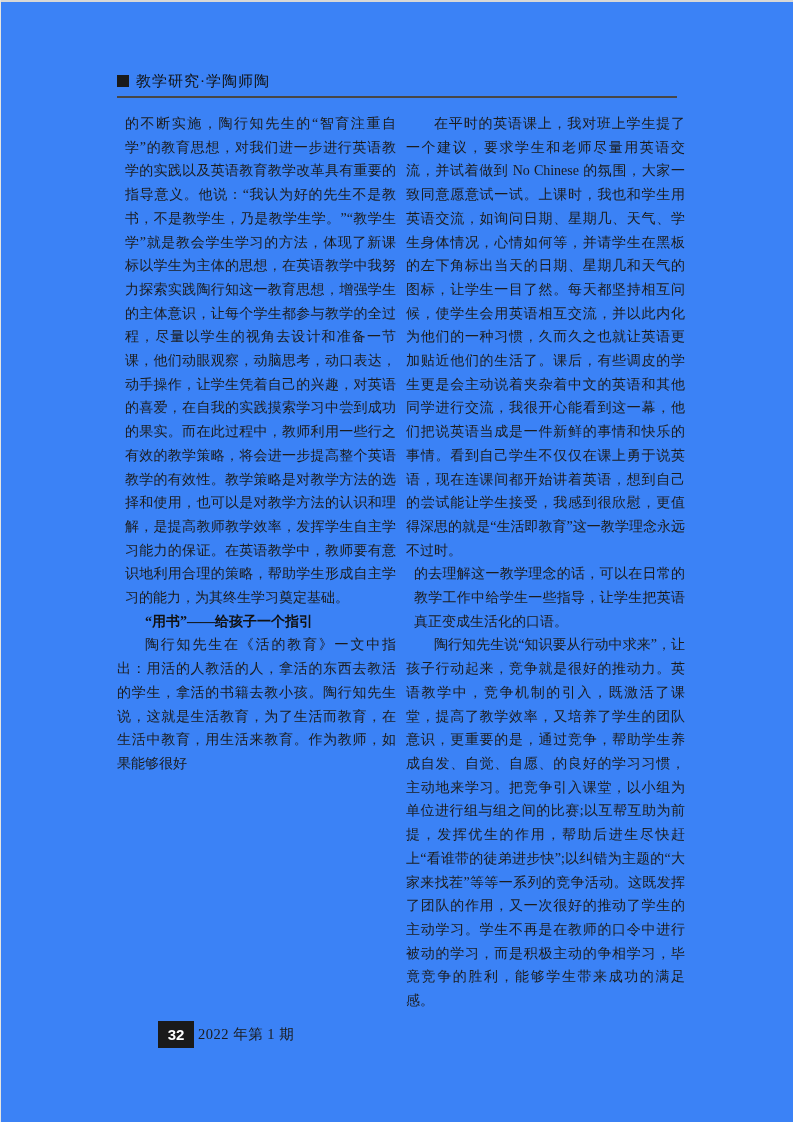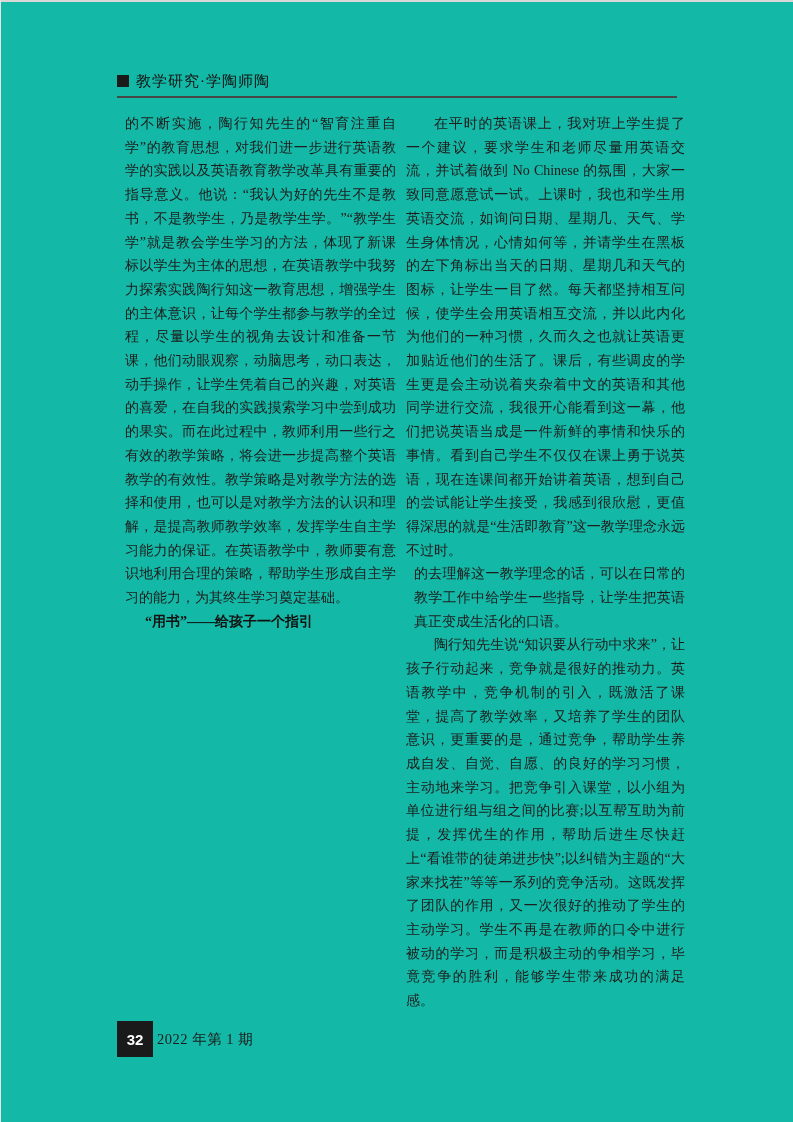--- a/index.html
+++ b/index.html
@@ -4,21 +4,21 @@
 <style>
   html, body {
     margin: 0;
     padding: 0;
     background: #ffffff;
   }
   .page {
     position: relative;
     width: 793px;
     height: 1122px;
-    background: #14b8a6;
+    background: #3b82f6;
     overflow: hidden;
     font-family: "Liberation Serif", "DejaVu Serif", serif;
     color: #1b1b1b;
   }
   .edge-top {
     position: absolute;
     top: 0; left: 0; right: 0;
     height: 2px;
     background: #d8d8d6;
   }
@@ -86,29 +86,30 @@
   }
   .footer {
     position: absolute;
     left: 117px;
     top: 1021px;
     display: flex;
     align-items: center;
   }
   .pagebox {
     width: 36px;
-    height: 36px;
+    height: 27px;
     background: #1a1a1a;
     color: #ffffff;
     font-weight: bold;
     font-size: 15px;
     display: flex;
     align-items: center;
     justify-content: center;
     font-family: "Liberation Sans", "DejaVu Sans", sans-serif;
+    margin-left: 41px;
   }
   .issue {
     margin-left: 4px;
     font-size: 14.5px;
     color: #1b1b1b;
     letter-spacing: 0.5px;
   }
 </style>
 </head>
 <body>
@@ -121,20 +122,21 @@
     <span class="sq"></span>
     <span>教学研究·学陶师陶</span>
   </div>
 
   <div class="rule"></div>
 
   <div class="columns">
     <div class="col">
         <div class="para no-indent">的不断实施，陶行知先生的“智育注重自学”的教育思想，对我们进一步进行英语教学的实践以及英语教育教学改革具有重要的指导意义。他说：“我认为好的先生不是教书，不是教学生，乃是教学生学。”“教学生学”就是教会学生学习的方法，体现了新课标以学生为主体的思想，在英语教学中我努力探索实践陶行知这一教育思想，增强学生的主体意识，让每个学生都参与教学的全过程，尽量以学生的视角去设计和准备一节课，他们动眼观察，动脑思考，动口表达，动手操作，让学生凭着自己的兴趣，对英语的喜爱，在自我的实践摸索学习中尝到成功的果实。而在此过程中，教师利用一些行之有效的教学策略，将会进一步提高整个英语教学的有效性。教学策略是对教学方法的选择和使用，也可以是对教学方法的认识和理解，是提高教师教学效率，发挥学生自主学习能力的保证。在英语教学中，教师要有意识地利用合理的策略，帮助学生形成自主学习的能力，为其终生学习奠定基础。</div>
         <div class="heading">“用书”——给孩子一个指引</div>
+        <div class="para">陶行知先生在《活的教育》一文中指出：用活的人教活的人，拿活的东西去教活的学生，拿活的书籍去教小孩。陶行知先生说，这就是生活教育，为了生活而教育，在生活中教育，用生活来教育。作为教师，如果能够很好</div>
       </div>
     <div class="col">
         <div class="para">在平时的英语课上，我对班上学生提了一个建议，要求学生和老师尽量用英语交流，并试着做到 No Chinese 的氛围，大家一致同意愿意试一试。上课时，我也和学生用英语交流，如询问日期、星期几、天气、学生身体情况，心情如何等，并请学生在黑板的左下角标出当天的日期、星期几和天气的图标，让学生一目了然。每天都坚持相互问候，使学生会用英语相互交流，并以此内化为他们的一种习惯，久而久之也就让英语更加贴近他们的生活了。课后，有些调皮的学生更是会主动说着夹杂着中文的英语和其他同学进行交流，我很开心能看到这一幕，他们把说英语当成是一件新鲜的事情和快乐的事情。看到自己学生不仅仅在课上勇于说英语，现在连课间都开始讲着英语，想到自己的尝试能让学生接受，我感到很欣慰，更值得深思的就是“生活即教育”这一教学理念永远不过时。</div>
         <div class="para no-indent">的去理解这一教学理念的话，可以在日常的教学工作中给学生一些指导，让学生把英语真正变成生活化的口语。</div>
         <div class="para">陶行知先生说“知识要从行动中求来”，让孩子行动起来，竞争就是很好的推动力。英语教学中，竞争机制的引入，既激活了课堂，提高了教学效率，又培养了学生的团队意识，更重要的是，通过竞争，帮助学生养成自发、自觉、自愿、的良好的学习习惯，主动地来学习。把竞争引入课堂，以小组为单位进行组与组之间的比赛;以互帮互助为前提，发挥优生的作用，帮助后进生尽快赶上“看谁带的徒弟进步快”;以纠错为主题的“大家来找茬”等等一系列的竞争活动。这既发挥了团队的作用，又一次很好的推动了学生的主动学习。学生不再是在教师的口令中进行被动的学习，而是积极主动的争相学习，毕竟竞争的胜利，能够学生带来成功的满足感。</div>
       </div>
   </div>
 
   <div class="footer">
     <div class="pagebox">

